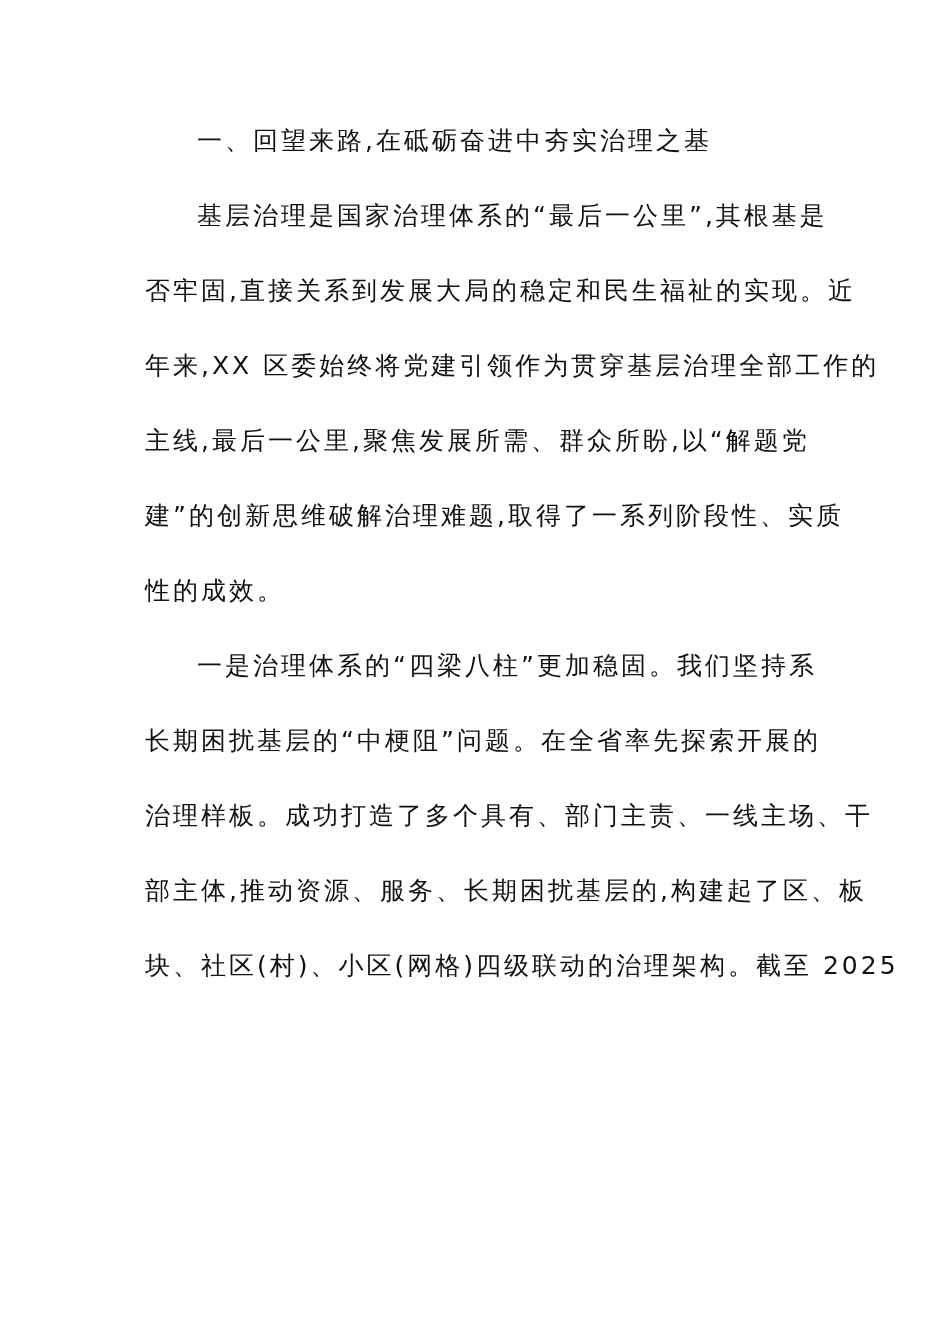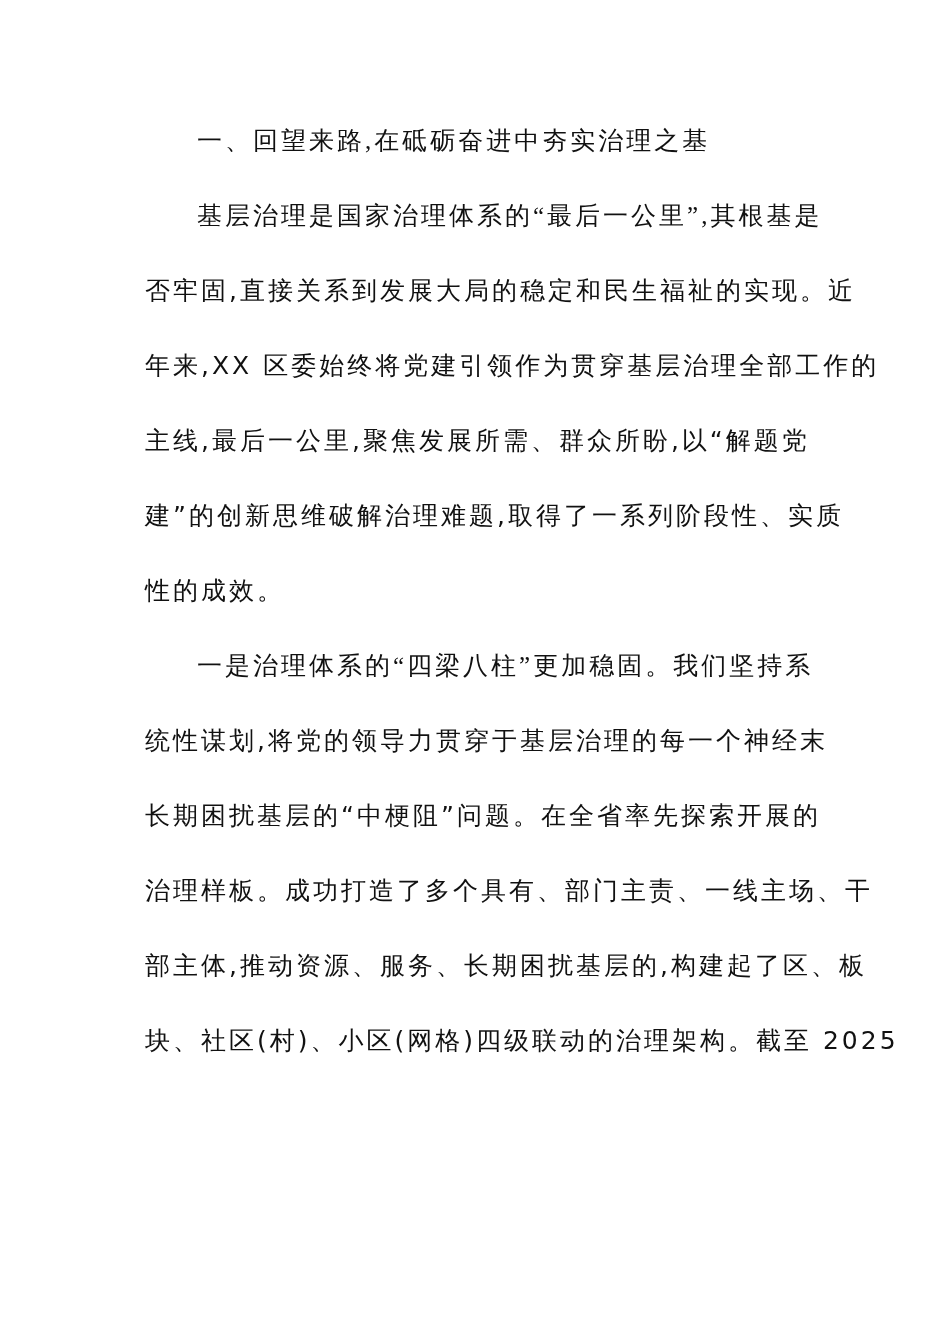--- a/index.html
+++ b/index.html
@@ -9,21 +9,21 @@
     font-family: "DejaVu Sans", "Liberation Sans", sans-serif;
     font-size: 25px; color: #111111;
   }
   .line {
     height: 75px; line-height: 46px;
     text-align: justify; text-align-last: justify;
     white-space: nowrap; letter-spacing: 3px;
     display: flex; justify-content: flex-end;
   }
   .line.last { justify-content: flex-start; }
-  .line.indent { padding-left: 52px; font-family: Liberation Serif, serif; }
+  .line.indent { padding-left: 52px; }
   .line span.t { display: block; width: 100%; text-align: justify; text-align-last: justify; }
   .line.last span.t { text-align-last: left; }
 </style>
 </head>
 <body>
 
 <div class="page">
   <div class="line indent last">
     <span class="t">一、回望来路,在砥砺奋进中夯实治理之基</span>
   </div>
@@ -47,23 +47,20 @@
     <div class="line last">
         <span class="t">性的成效。</span>
       </div>
   </div>
 
   <div>
     <div class="line indent">
         <span class="t">一是治理体系的“四梁八柱”更加稳固。我们坚持系</span>
       </div>
     <div class="line">
-        <span class="t">统性谋划,将党的领导力贯穿于基层治理的每一个神经末</span>
-      </div>
-    <div class="line">
         <span class="t">长期困扰基层的“中梗阻”问题。在全省率先探索开展的</span>
       </div>
     <div class="line">
         <span class="t">治理样板。成功打造了多个具有、部门主责、一线主场、干</span>
       </div>
     <div class="line">
         <span class="t">部主体,推动资源、服务、长期困扰基层的,构建起了区、板</span>
       </div>
     <div class="line">
         <span class="t">块、社区(村)、小区(网格)四级联动的治理架构。截至 2025</span>

